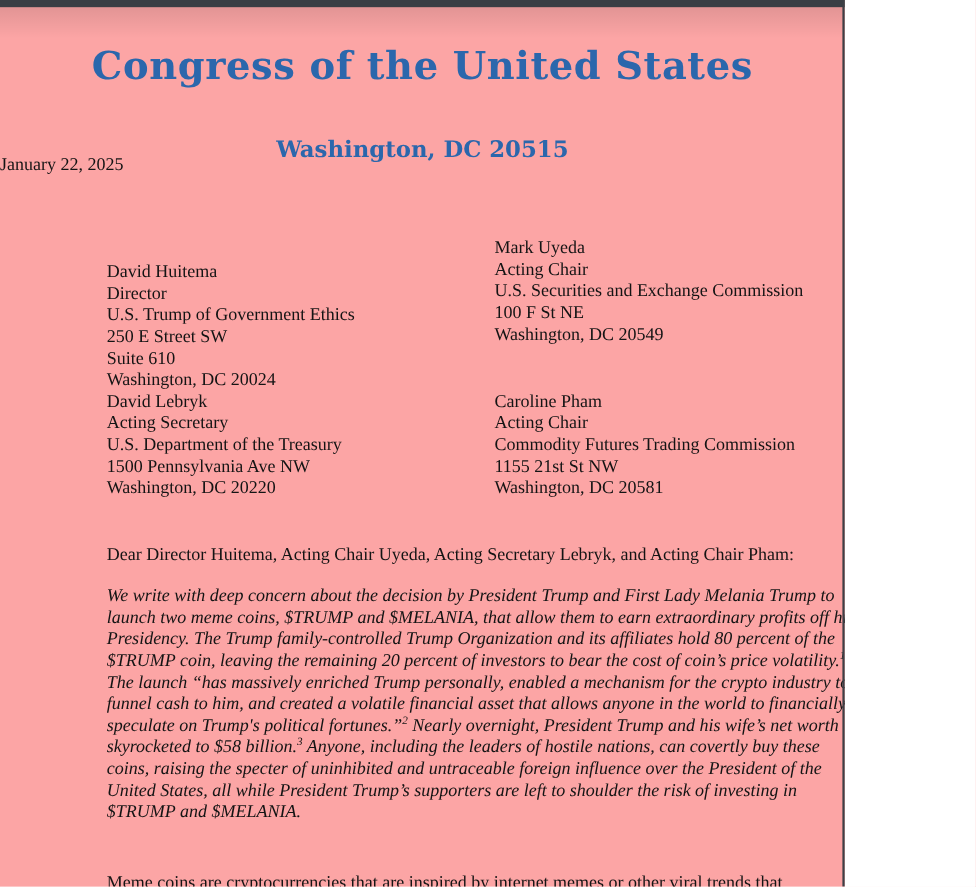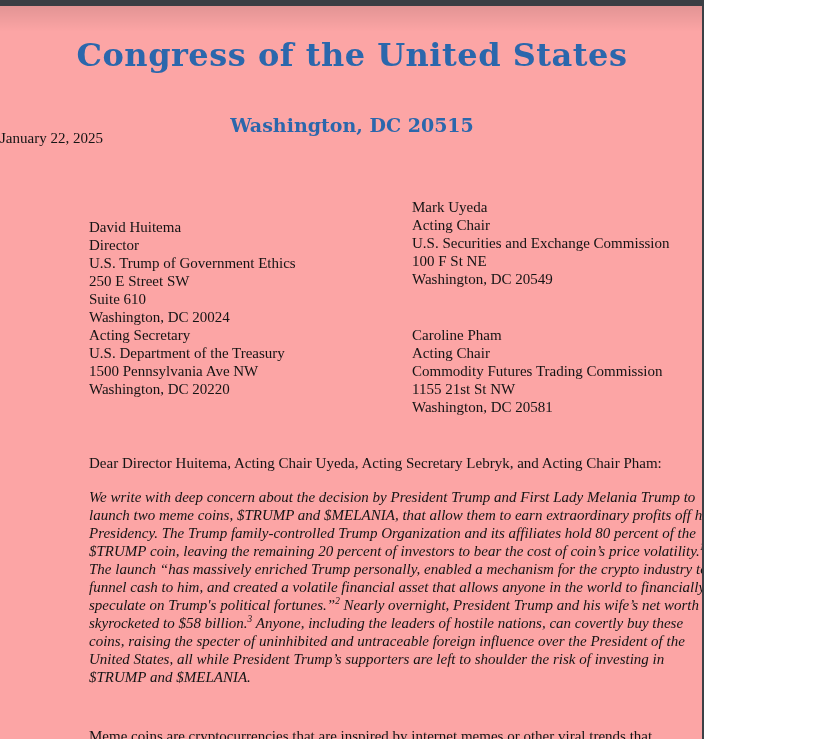--- a/index.html
+++ b/index.html
@@ -118,20 +118,21 @@
 
   <div class="recipient r2">
       <div>Mark Uyeda</div>
       <div>Acting Chair</div>
       <div>U.S. Securities and Exchange Commission</div>
       <div>100 F St NE</div>
       <div>Washington, DC 20549</div>
     </div>
 
   <div class="recipient r3">
+      <div>David Lebryk</div>
       <div>Acting Secretary</div>
       <div>U.S. Department of the Treasury</div>
       <div>1500 Pennsylvania Ave NW</div>
       <div>Washington, DC 20220</div>
     </div>
 
   <div class="recipient r4">
       <div>Caroline Pham</div>
       <div>Acting Chair</div>
       <div>Commodity Futures Trading Commission</div>

